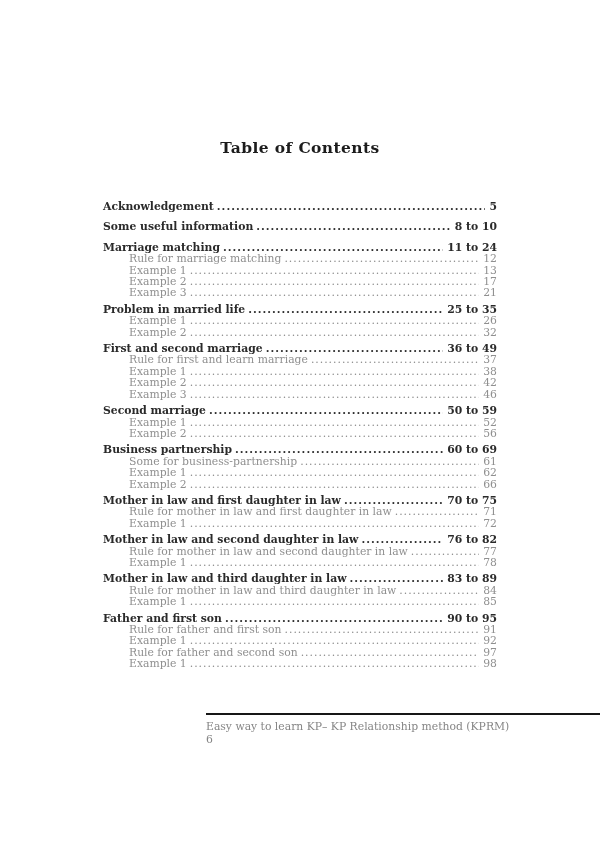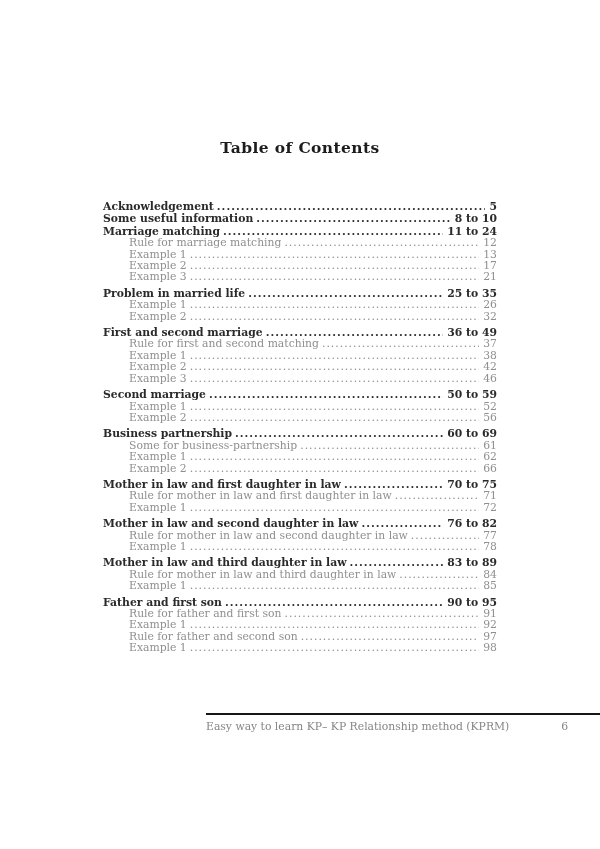--- a/index.html
+++ b/index.html
@@ -33,21 +33,21 @@
     line-height: 11.4px;
     font-size: 10.8px;
     white-space: nowrap;
   }
   .row.top {
     font-weight: bold;
     color: #2a2a2a;
     margin-top: 5px;
   }
   .row.top.first { margin-top: 0; text-align: right; }
-  .row.top.gap-lg { margin-top: 1px; }
+  .row.top.gap-lg { margin-top: 9px; }
   .row.sub {
     color: #8f8f8f;
     margin-left: 26px;
   }
   .label { flex: 0 0 auto; padding-right: 3px; }
   .leader {
     flex: 1 1 auto;
     overflow: hidden;
     height: 11.4px;
   }
@@ -64,20 +64,21 @@
   }
   .footer-rule {
     border-top: 2.5px solid #161616;
   }
   .footer-row {
     display: flex;
     justify-content: space-between;
     padding-top: 5px;
     font-size: 10.8px;
     color: #858585;
+    flex-direction: column;
   }
   .footer-pagenum { margin-right: 32px; }
 </style>
 </head>
 <body>
 
 <div class="page">
   <h1 class="title">Table of Contents</h1>
   <div class="toc" id="toc">
       <div class="row top first">
@@ -129,21 +130,21 @@
     <span class="label">Example 2</span>
     <span class="leader"></span>
     <span class="pagenum">32</span>
   </div>
       <div class="row top">
     <span class="label">First and second marriage</span>
     <span class="leader"></span>
     <span class="pagenum">36 to 49</span>
   </div>
       <div class="row sub">
-    <span class="label">Rule for first and second matching</span>
+    <span class="label">Rule for first and learn marriage</span>
     <span class="leader"></span>
     <span class="pagenum">37</span>
   </div>
       <div class="row sub">
     <span class="label">Example 1</span>
     <span class="leader"></span>
     <span class="pagenum">38</span>
   </div>
       <div class="row sub">
     <span class="label">Example 2</span>

